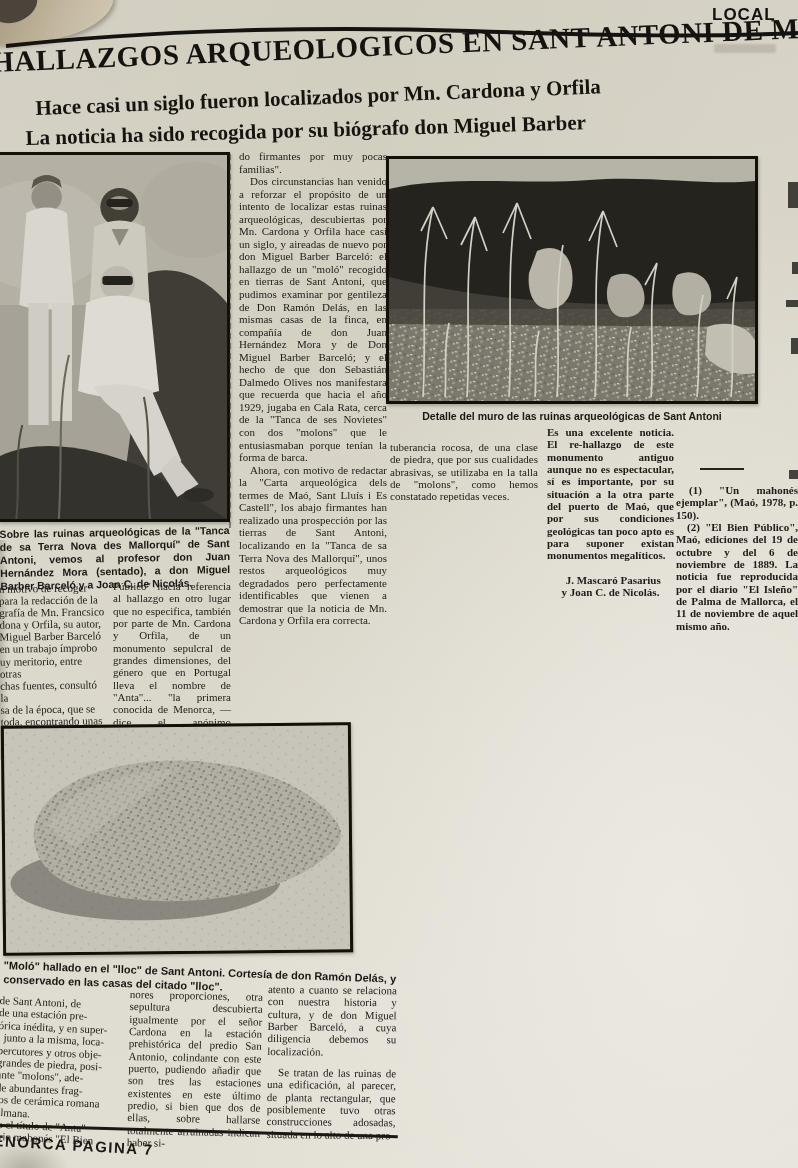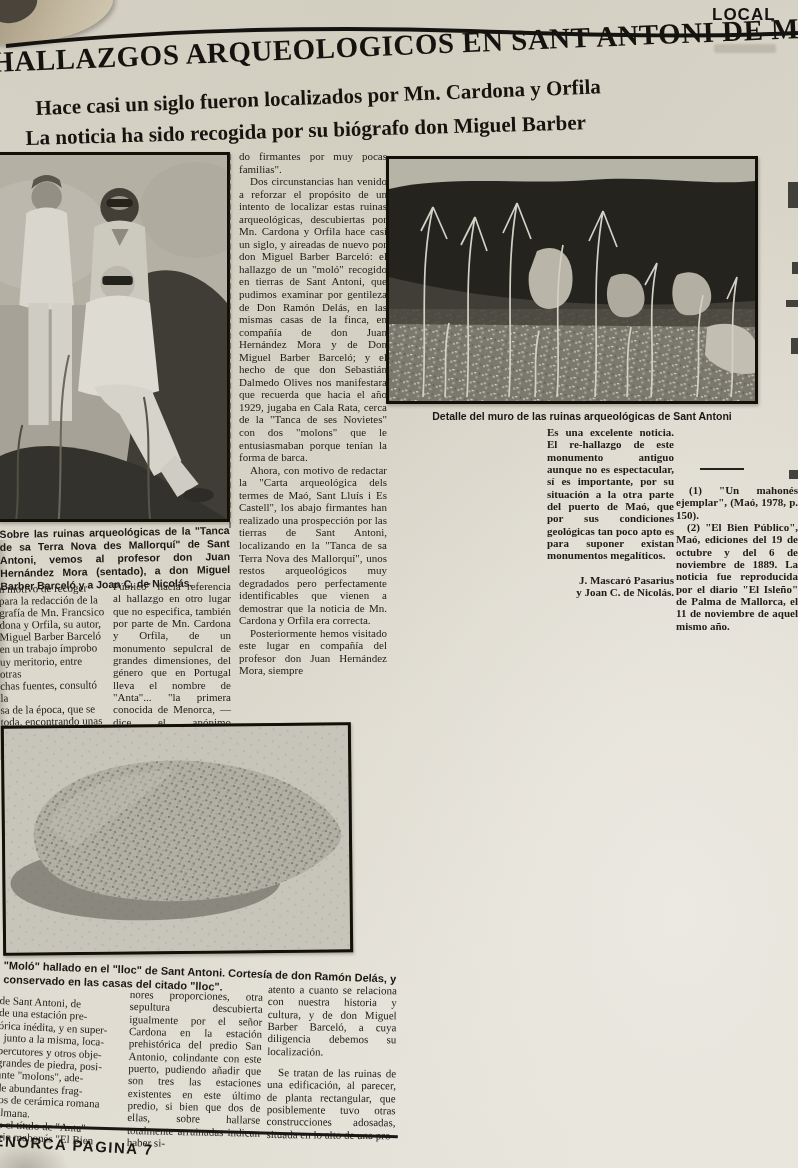--- a/index.html
+++ b/index.html
@@ -25,33 +25,33 @@
   .deck2{left:26px;top:126px;transform:rotate(-1.6deg);transform-origin:0 100%;}
   
   .photoframe{border:3px solid #121008;box-sizing:border-box;background:#9a978c;box-shadow:1px 2px 3px rgba(50,45,38,.3);}
   .photoframe svg{display:block;width:100%;height:100%;}
   .ph-left{left:-2px;top:152px;width:232px;height:370px;border-left:none;}
   .ph-right{left:386px;top:156px;width:372px;height:248px;}
   .ph-bottom{left:2px;top:724px;width:350px;height:230px;transform:rotate(-.6deg);}
   
   .cap{font-family:"Liberation Sans",sans-serif;font-weight:bold;color:#1a1814;}
   .cap-left{left:0;top:526px;width:230px;font-size:10.5px;line-height:13px;text-align:justify;transform:rotate(-1deg);}
-  .cap-right{left:396px;top:410px;width:372px;font-size:10.5px;text-align:center;}
+  .cap-right{left:386px;top:410px;width:372px;font-size:10.5px;text-align:center;}
   .cap-bottom{left:4px;top:958px;width:420px;font-size:11px;line-height:14px;white-space:pre-line;transform:rotate(2deg);transform-origin:0 0;}
   
   .col{font-size:11px;line-height:12.35px;text-align:justify;}
   .col p{margin:0;}
   .col p + p{text-indent:11px;}
   .prelines{white-space:pre-line;text-align:left;}
   .col1a{left:0;top:582px;width:106px;line-height:12.1px;transform:rotate(-.8deg);}
   .col1b{left:113px;top:580px;width:118px;}
   .col2{left:239px;top:150px;width:148px;line-height:12.55px;}
   .col3{left:390px;top:441px;width:148px;}
   .col4{left:547px;top:426px;width:127px;font-weight:600;}
-  .byline{margin-top:12px;white-space:pre;font-weight:bold;text-align:right;}
+  .byline{margin-top:12px;white-space:pre;font-weight:bold;text-align:center;}
   .fndash{left:700px;top:468px;width:44px;height:0;border-top:2px solid #26231e;}
   .col5{left:676px;top:484px;width:122px;font-weight:600;}
   .col5 p{text-indent:13px;margin:0;}
   .vrule{left:229px;top:154px;height:374px;width:0;border-left:2px dashed rgba(45,42,36,.5);}
   .tick{background:#1c1a16;opacity:.8;}
   
   .colB1{left:0;top:994px;width:122px;line-height:12.4px;transform:rotate(2.5deg);transform-origin:0 0;}
   .colB2{left:130px;top:988px;width:133px;transform:rotate(1.2deg);transform-origin:0 0;}
   .colB3{left:268px;top:983px;width:129px;transform:rotate(.6deg);transform-origin:0 0;}
   .colB3 p+p{margin-top:9px;}
@@ -177,24 +177,24 @@
 toda, encontrando unas
 tillas (2) que se referían
 lazgo por parte de Mn.
 dona y Orfila, en el</div>
   <div class="abs col col1b">Público" hacía referencia al hallazgo en otro lugar que no especifica, también por parte de Mn. Cardona y Orfila, de un monumento sepulcral de grandes dimensiones, del género que en Portugal lleva el nombre de "Anta"... "la primera conocida de Menorca, —dice el anónimo compañero periodista—, si no lo es también como parece, aunque de me-</div>
 
   <div class="abs col col2">
     <p>do firmantes por muy pocas familias".</p>
     <p>Dos circunstancias han venido a reforzar el propósito de un intento de localizar estas ruinas arqueológicas, descubiertas por Mn. Cardona y Orfila hace casi un siglo, y aireadas de nuevo por don Miguel Barber Barceló: el hallazgo de un "moló" recogido en tierras de Sant Antoni, que pudimos examinar por gentileza de Don Ramón Delás, en las mismas casas de la finca, en compañía de don Juan Hernández Mora y de Don Miguel Barber Barceló; y el hecho de que don Sebastián Dalmedo Olives nos manifestara que recuerda que hacia el año 1929, jugaba en Cala Rata, cerca de la "Tanca de ses Novietes" con dos "molons" que le entusiasmaban porque tenían la forma de barca.</p>
     <p>Ahora, con motivo de redactar la "Carta arqueológica dels termes de Maó, Sant Lluís i Es Castell", los abajo firmantes han realizado una prospección por las tierras de Sant Antoni, localizando en la "Tanca de sa Terra Nova des Mallorquí", unos restos arqueológicos muy degradados pero perfectamente identificables que vienen a demostrar que la noticia de Mn. Cardona y Orfila era correcta.</p>
-    <p>Posteriormente hemos visitado este lugar en compañía del profesor don Juan Hernández Mora, siempre</p>
   </div>
 
   <div class="abs col col3">
+    <p>tuberancia rocosa, de una clase de piedra, que por sus cualidades abrasivas, se utilizaba en la talla de "molons", como hemos constatado repetidas veces.</p>
   </div>
 
   <div class="abs col col4">
     <p>Es una excelente noticia. El re-hallazgo de este monumento antiguo aunque no es espectacular, sí es importante, por su situación a la otra parte del puerto de Maó, que por sus condiciones geológicas tan poco apto es para suponer existan monumentos megalíticos.</p>
     <div class="byline">  J. Mascaró Pasarius
 y Joan C. de Nicolás.</div>
   </div>
 
   <div class="abs col col5">
     <p>(1) "Un mahonés ejemplar", (Maó, 1978, p. 150).</p>

